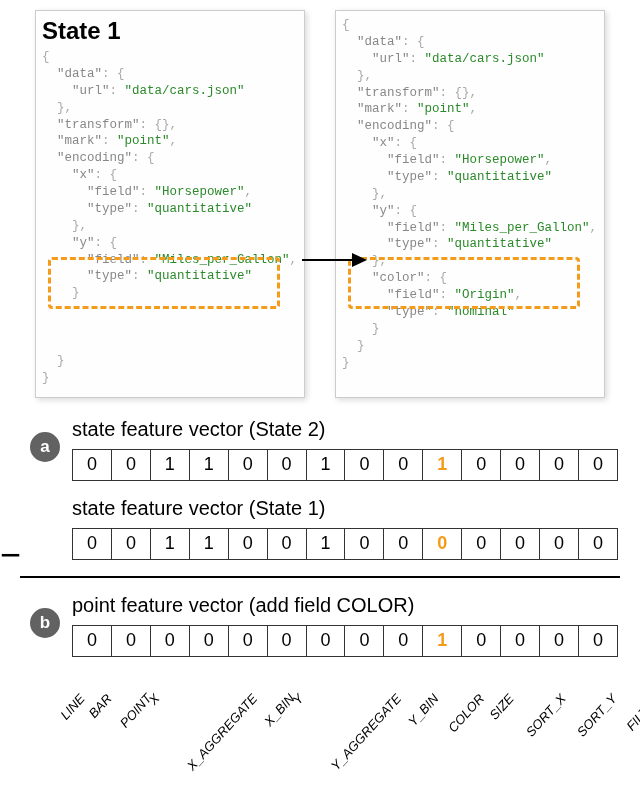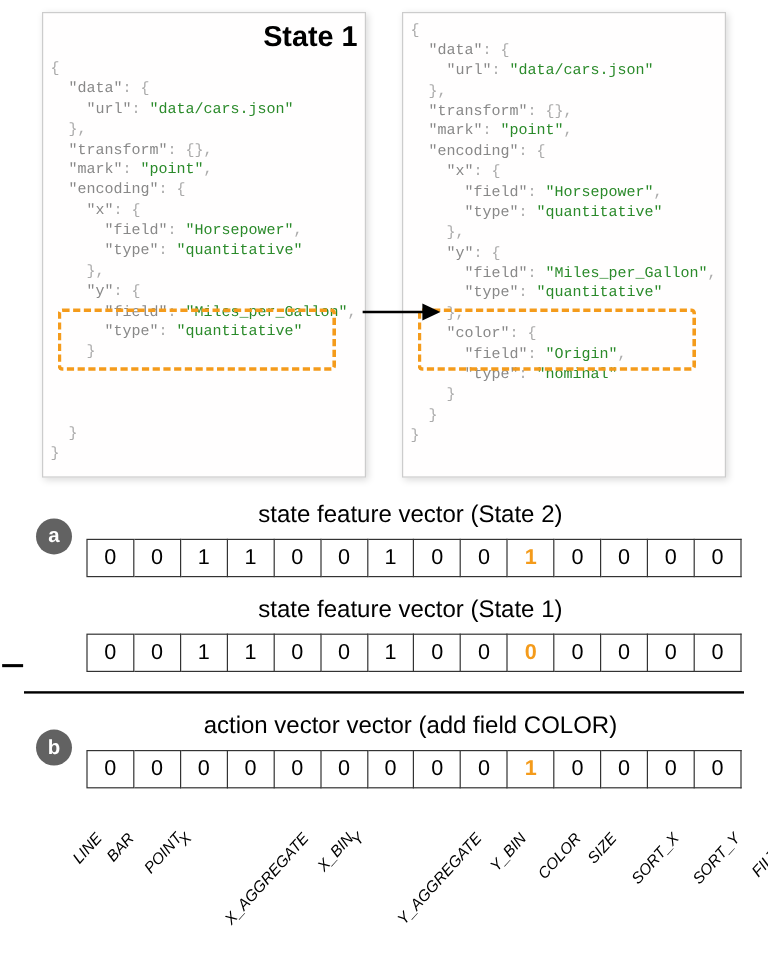--- a/index.html
+++ b/index.html
@@ -20,21 +20,21 @@
   }
   .state-panel {
     width: 270px;
     border: 1px solid #ccc;
     background: #fffefe;
     box-shadow: 2px 2px 6px rgba(0,0,0,0.15);
     padding: 6px 6px 10px 6px;
     position: relative;
   }
   .state-title {
-    text-align: right;
+    text-align: left;
     font-weight: bold;
     font-size: 24px;
     margin-bottom: 4px;
   }
   .json-code {
     font-family: "Courier New", monospace;
     font-size: 12.5px;
     line-height: 1.35;
     color: #aaa;
     white-space: pre;
@@ -56,21 +56,20 @@
   }
   .arrow-svg { width: 100%; height: 100%; }
   .section {
     padding: 0 28px;
     position: relative;
   }
   .sec-title {
     font-size: 20px;
     font-weight: 400;
     margin: 16px 0 8px 44px;
-    text-align: center;
   }
   .badge {
     position: absolute;
     left: 30px;
     width: 30px;
     height: 30px;
     border-radius: 50%;
     background: #626262;
     color: #fff;
     font-weight: bold;
@@ -218,21 +217,21 @@
       <div class="cell">0</div>
       <div class="cell">0</div>
       <div class="cell">0</div>
     </div>
 </div>
 
 <hr class="divider">
 
 <div class="section" style="margin-top:2px;">
   <div class="badge" style="top:14px;">b</div>
-  <div class="sec-title">action vector vector (add field COLOR)</div>
+  <div class="sec-title">point feature vector (add field COLOR)</div>
   <div class="vector" id="vecB">
       <div class="cell">0</div>
       <div class="cell">0</div>
       <div class="cell">0</div>
       <div class="cell">0</div>
       <div class="cell">0</div>
       <div class="cell">0</div>
       <div class="cell">0</div>
       <div class="cell">0</div>
       <div class="cell">0</div>

